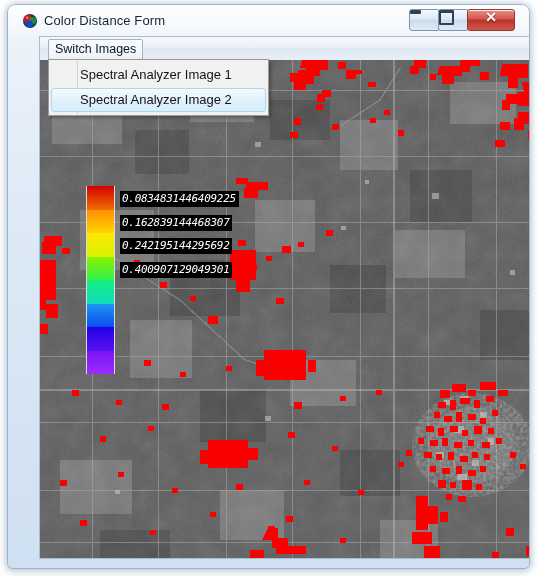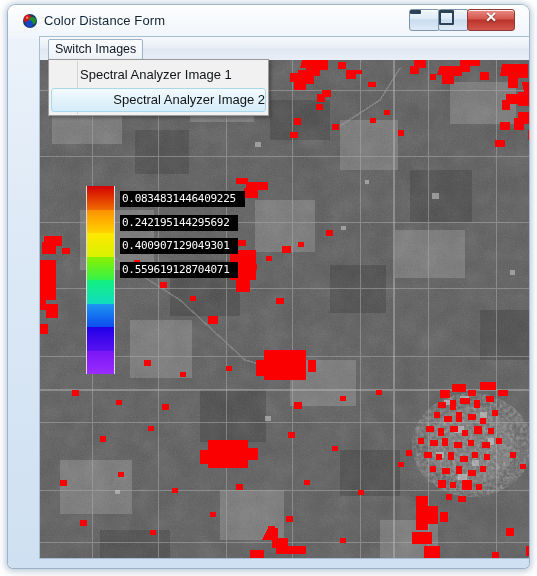--- a/index.html
+++ b/index.html
@@ -67,39 +67,39 @@
   
   #dropdown{position:absolute;left:8px;top:22px;width:219px;
       background:#f1f1f1;border:1px solid #9a9a9a;
       box-shadow:2px 2px 3px rgba(0,0,0,.28);z-index:40;padding:2px 0;}
   #dropdown-gutter{position:absolute;left:1px;top:1px;bottom:1px;width:27px;
       background:#f1f1f1;border-right:1px solid #d2d2d2;}
   .mi{position:relative;height:22px;line-height:22px;margin:1px 2px;
       padding-left:28px;font-size:13px;color:#111418;white-space:nowrap;
       cursor:default;border:1px solid transparent;border-radius:3px;}
   .mi.sel{background:linear-gradient(180deg,#f4fbfe 0%,#e2f2fb 50%,#d7edfa 100%);
-      border:1px solid #a8d8ef;text-align:right;}
+      border:1px solid #a8d8ef;}
 
   
   #imgpanel{position:absolute;left:0;top:23px;width:501px;height:498px;
       background:#4e4e4e;overflow:hidden;}
   #sat{position:absolute;left:0;top:0;width:501px;height:498px;}
   #sat svg{display:block;}
 
   
   #legend{position:absolute;left:46px;top:126px;z-index:30;}
   #colorbar{position:absolute;left:0;top:0;width:27px;height:188px;
       border-left:1px solid #dcdcdc;border-right:1px solid #dcdcdc;}
   .band{position:relative;width:27px;height:23.5px;}
   .legend-labels{position:absolute;left:34px;top:-1px;width:130px;}
   .lgl{height:23.5px;line-height:23.5px;}
   .lgl span{display:inline-block;background:#000000;color:#ffffff;
       font-family:"DejaVu Sans Mono","Liberation Mono",monospace;
-      font-size:11px;line-height:14px;padding:1px 9px 1px 2px;letter-spacing:-0.3px;
-      white-space:nowrap;}
+      font-size:11px;line-height:14px;padding:1px 3px 1px 2px;letter-spacing:-0.3px;
+      white-space:nowrap;font-style:italic;}
 </style>
 </head>
 <body>
 
 <div id="desktop">
 
   <div id="window">
 
     <div id="titlebar">
 
@@ -420,23 +420,23 @@
             <div class="band" style="background:linear-gradient(180deg,#ffe800,#d8f200)"></div>
             <div class="band" style="background:linear-gradient(180deg,#8cf000,#34f24a)"></div>
             <div class="band" style="background:linear-gradient(180deg,#14f07e,#10dcc0)"></div>
             <div class="band" style="background:linear-gradient(180deg,#1e96f0,#0c4cf0)"></div>
             <div class="band" style="background:linear-gradient(180deg,#2000e8,#5a12f0)"></div>
             <div class="band" style="background:linear-gradient(180deg,#7a16f4,#9a2cff)"></div>
           </div>
 
           <div class="legend-labels">
             <div class="lgl"><span>0.0834831446409225</span></div>
+            <div class="lgl"><span>0.162839144468307</span></div>
             <div class="lgl"><span>0.242195144295692</span></div>
             <div class="lgl"><span>0.400907129049301</span></div>
-            <div class="lgl"><span>0.559619128704071</span></div>
           </div>
         </div>
       </div>
 
       <div id="dropdown">
         <div id="dropdown-gutter"></div>
         <div class="mi">Spectral Analyzer Image 1</div>
         <div class="mi sel">Spectral Analyzer Image 2</div>
       </div>
 

